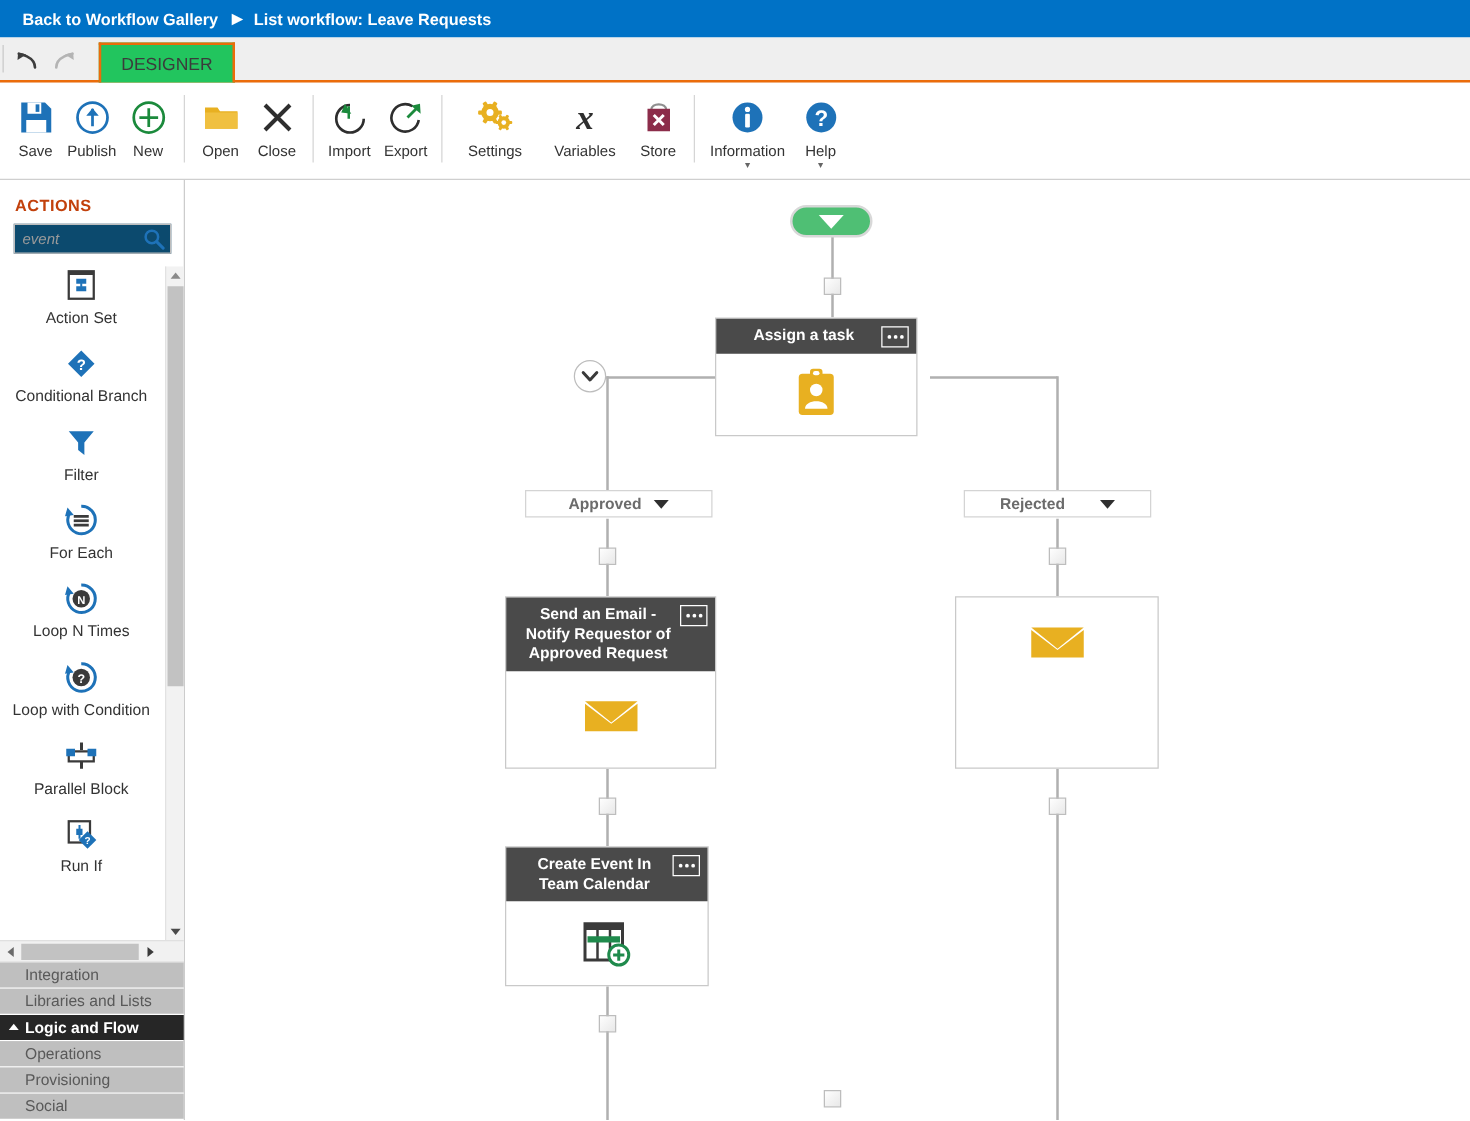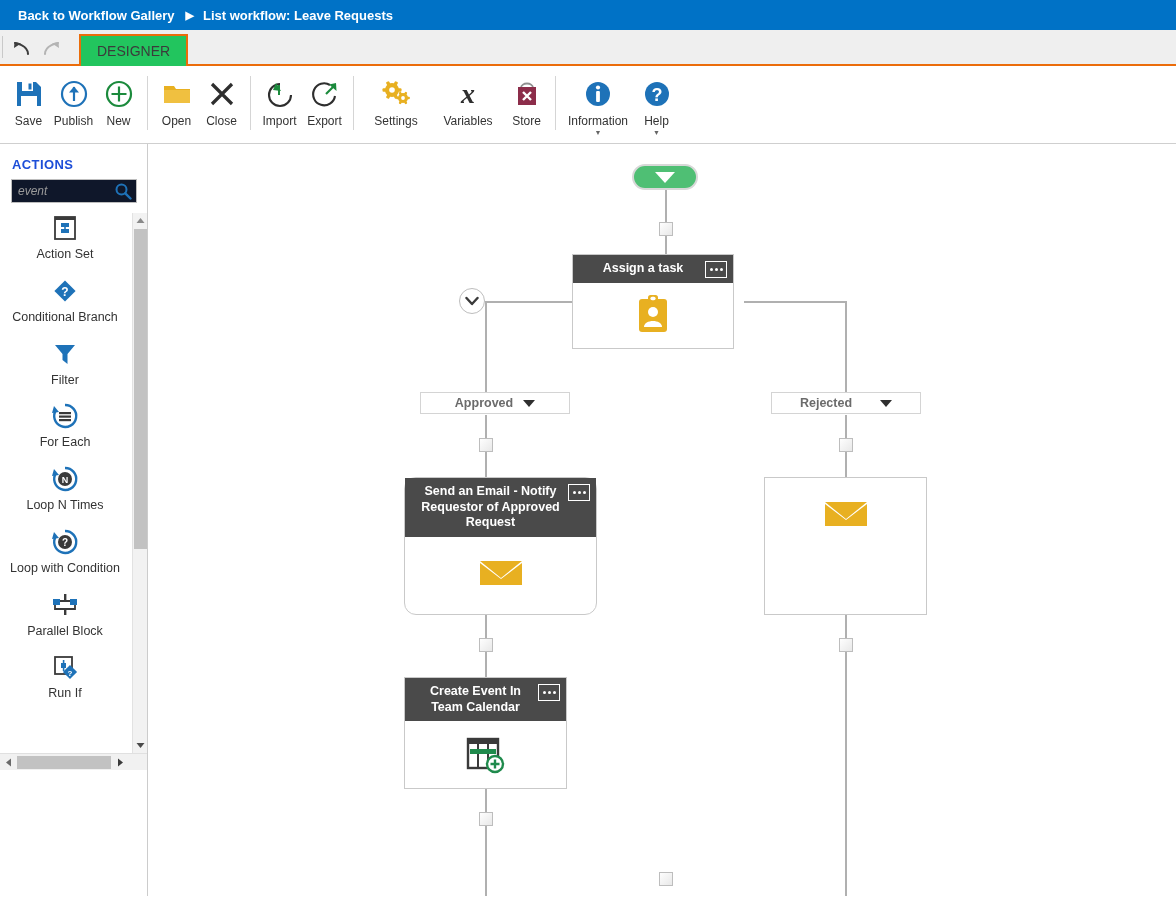--- a/index.html
+++ b/index.html
@@ -101,32 +101,32 @@
 
   
   #leftpanel {
     width: 148px;
     background: #ffffff;
     border-right: 1px solid #cccccc;
     display: flex; flex-direction: column;
     position: relative;
   }
   #actions-title {
-    font-size: 13px; font-weight: bold; color: #1d4ed8;
+    font-size: 13px; font-weight: bold; color: #c2410c;
     letter-spacing: 0.4px;
     padding: 13px 0 7px 12px;
   }
   #searchwrap { padding: 0 11px 0 11px; position: relative; }
   #search-input {
     width: 126px; height: 24px;
     border: 1px solid #bdbdbd;
     padding: 0 26px 0 6px;
     font-size: 12px; font-style: italic; color: #9a9a9a;
     font-family: "Liberation Sans", sans-serif;
-    outline: none; background: #0f172a;
+    outline: none; background: #0c4a6e;
   }
   #search-icon-btn {
     position: absolute; right: 15px; top: 3px;
     cursor: pointer;
   }
 
   #actions-scrollarea {
     margin-top: 10px;
     height: 540px;
     position: relative;
@@ -586,20 +586,41 @@
           </svg>
       </div>
       <div id="hscroll-thumb"></div>
       <div class="hb-arrow right">
         <svg width="7" height="9" viewBox="0 0 7 9">
             <path d="M6 4.5 L1 0.5 L1 8.5 Z" fill="#3a3a3a"></path>
           </svg>
       </div>
     </div>
 
+    <div id="catlist">
+      <div class="cat-item">
+        <span>Integration</span>
+      </div>
+      <div class="cat-item">
+        <span>Libraries and Lists</span>
+      </div>
+      <div class="cat-item active">
+        <span class="cat-caret"></span>
+        <span>Logic and Flow</span>
+      </div>
+      <div class="cat-item">
+        <span>Operations</span>
+      </div>
+      <div class="cat-item">
+        <span>Provisioning</span>
+      </div>
+      <div class="cat-item">
+        <span>Social</span>
+      </div>
+    </div>
   </div>
 
   <div id="canvas">
     <div id="canvas-inner">
 
       <div class="wf-line v" style="left:517px; top:45px; height:65px;"></div>
 
       <div class="wf-line h" style="left:337px; top:157px; width:180px;"></div>
       <div class="wf-line h" style="left:596px; top:157px; width:102px;"></div>
 
@@ -657,21 +678,21 @@
         <span class="bl-caret"></span>
       </div>
 
       <div class="wf-plug" style="left:331px; top:294px;"></div>
       <div class="wf-plug" style="left:691px; top:294px;"></div>
       <div class="wf-plug" style="left:331px; top:494px;"></div>
       <div class="wf-plug" style="left:691px; top:494px;"></div>
       <div class="wf-plug" style="left:331px; top:668px;"></div>
       <div class="wf-plug" style="left:511px; top:728px;"></div>
 
-      <div class="wf-node" style="left:256px; top:333px; width:193px; height:138px;border-radius:12px;">
+      <div class="wf-node" style="left:256px; top:333px; width:169px; height:138px;">
         <div class="node-head">Send an Email - Notify Requestor of Approved Request<div class="node-ellipsis">
               <i></i>
               <i></i>
               <i></i>
             </div></div>
         <div class="node-body" style="height:72px;">
           <svg width="44" height="32" viewBox="0 0 44 32">
             <path d="M1 6 L22 22 L43 6 L43 28 L1 28 Z" fill="#e8b021"></path>
             <path d="M1 4 L22 21 L43 4 Z" fill="#e8b021"></path>
           </svg>

